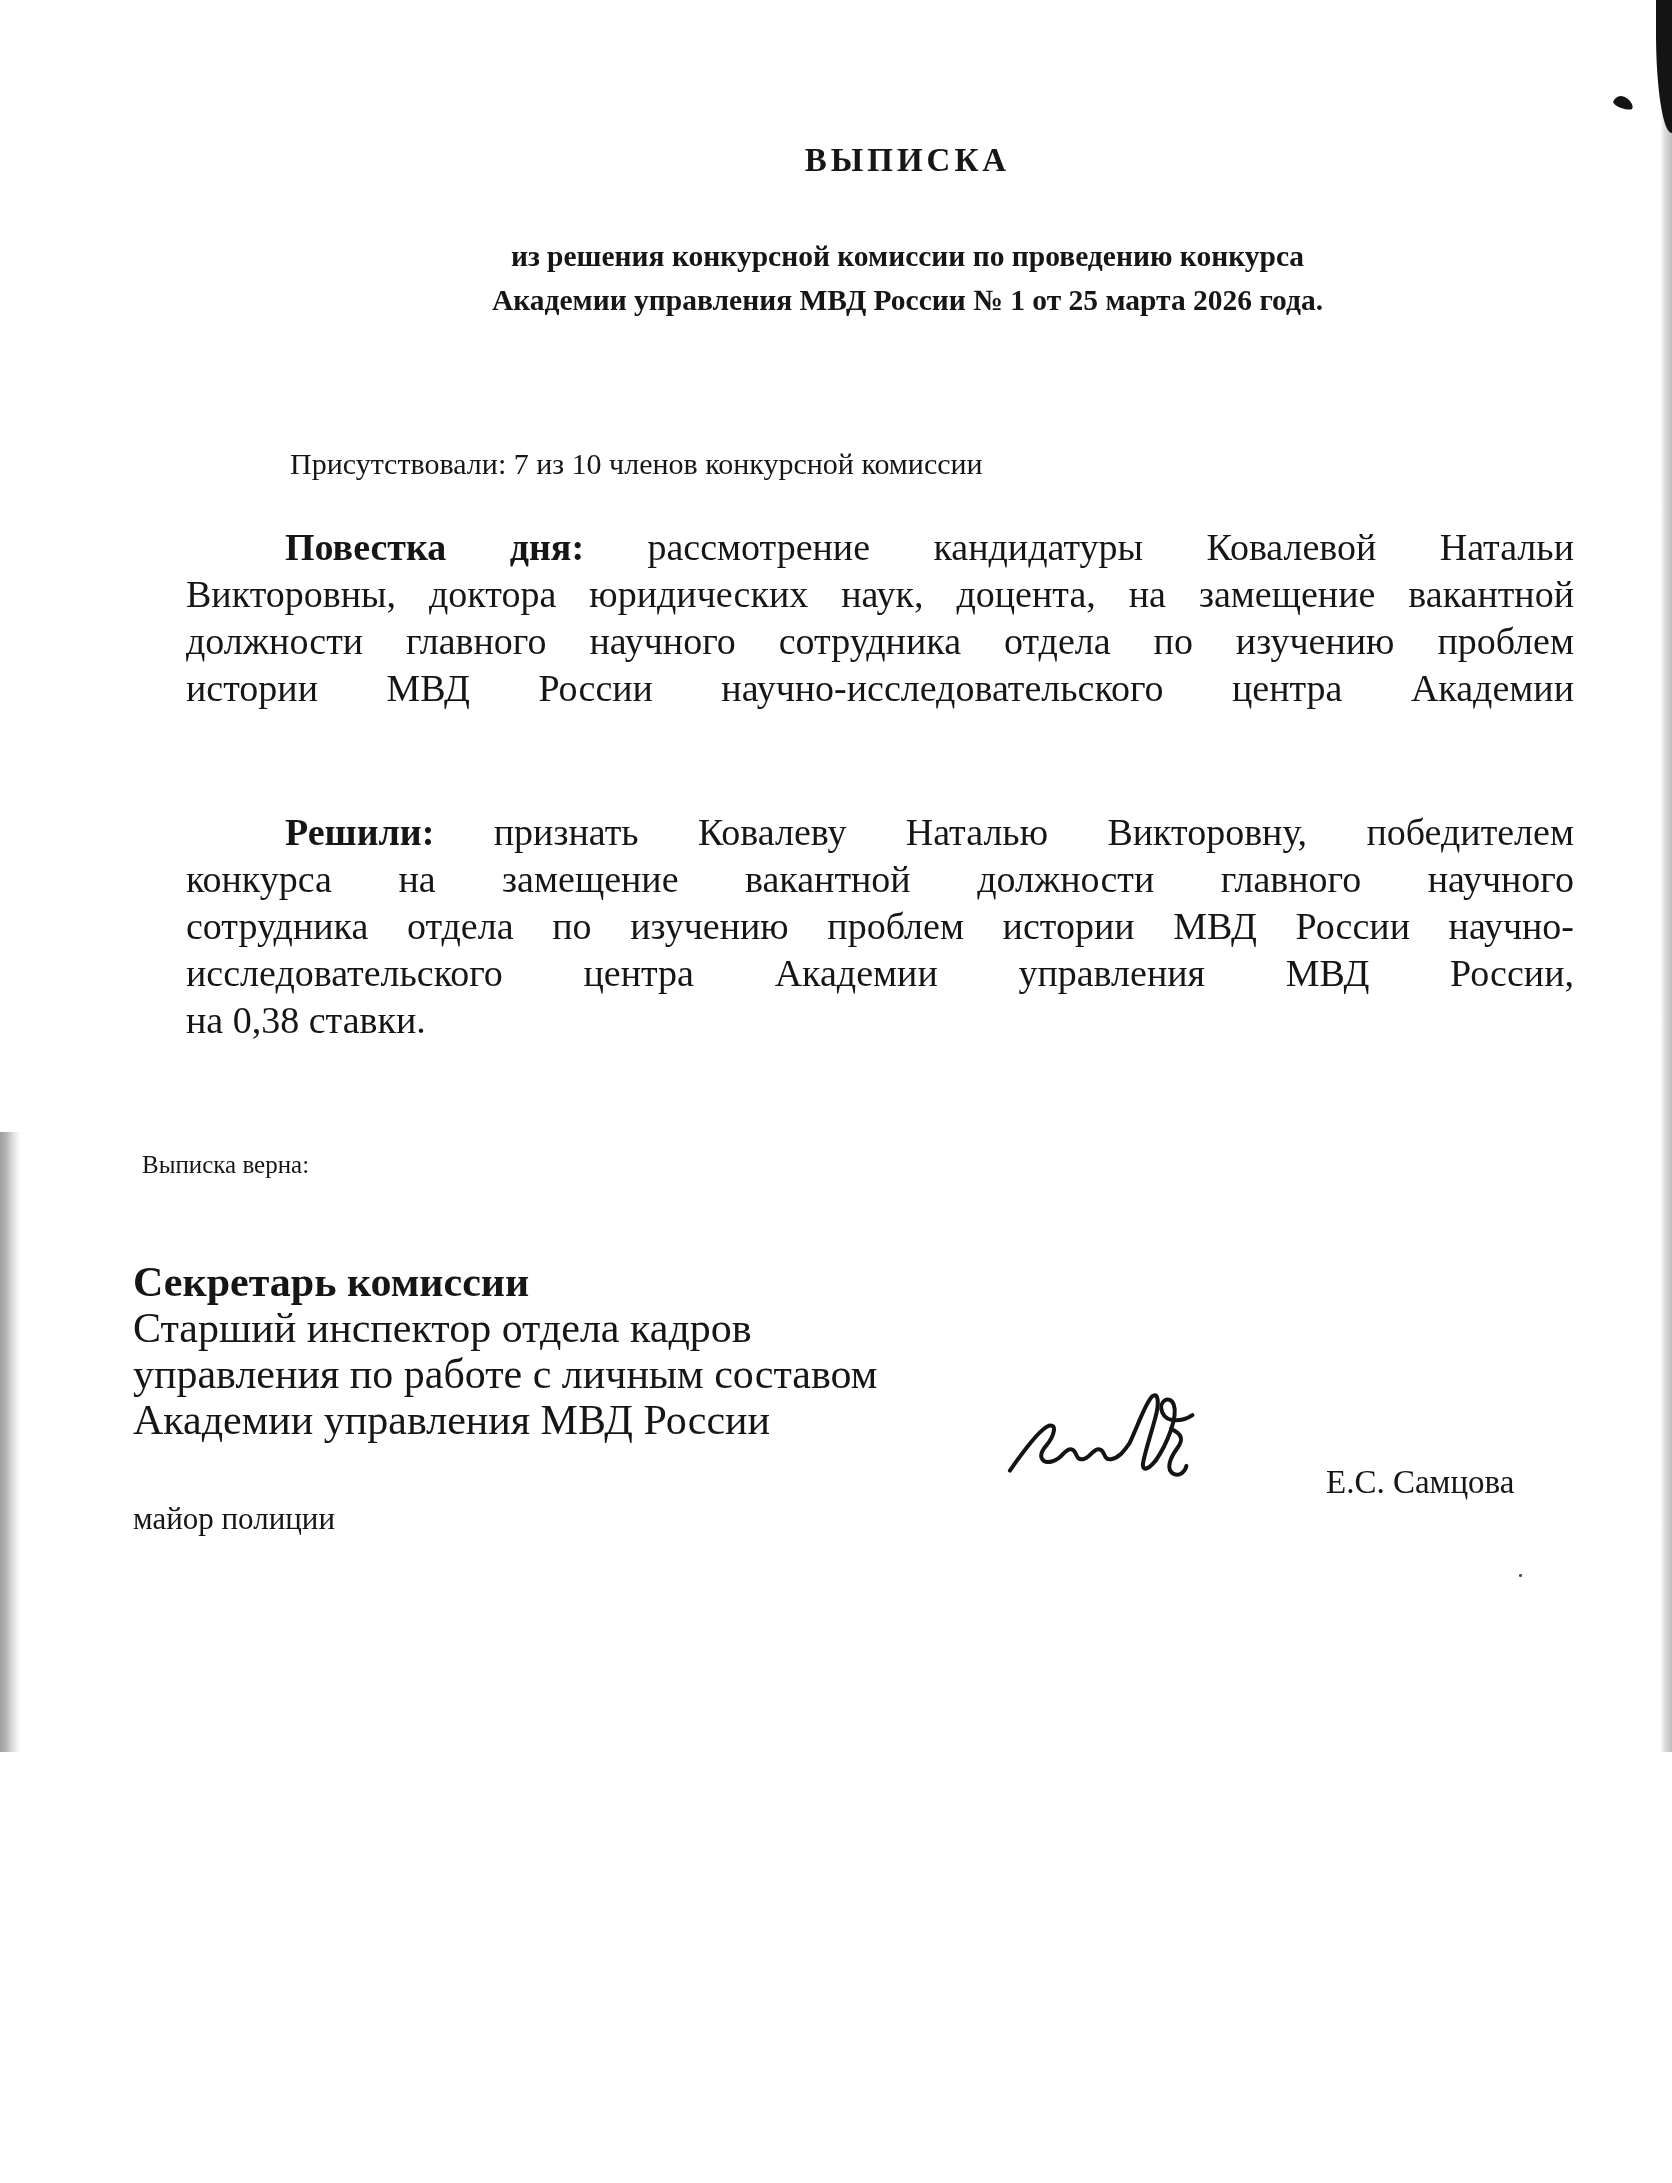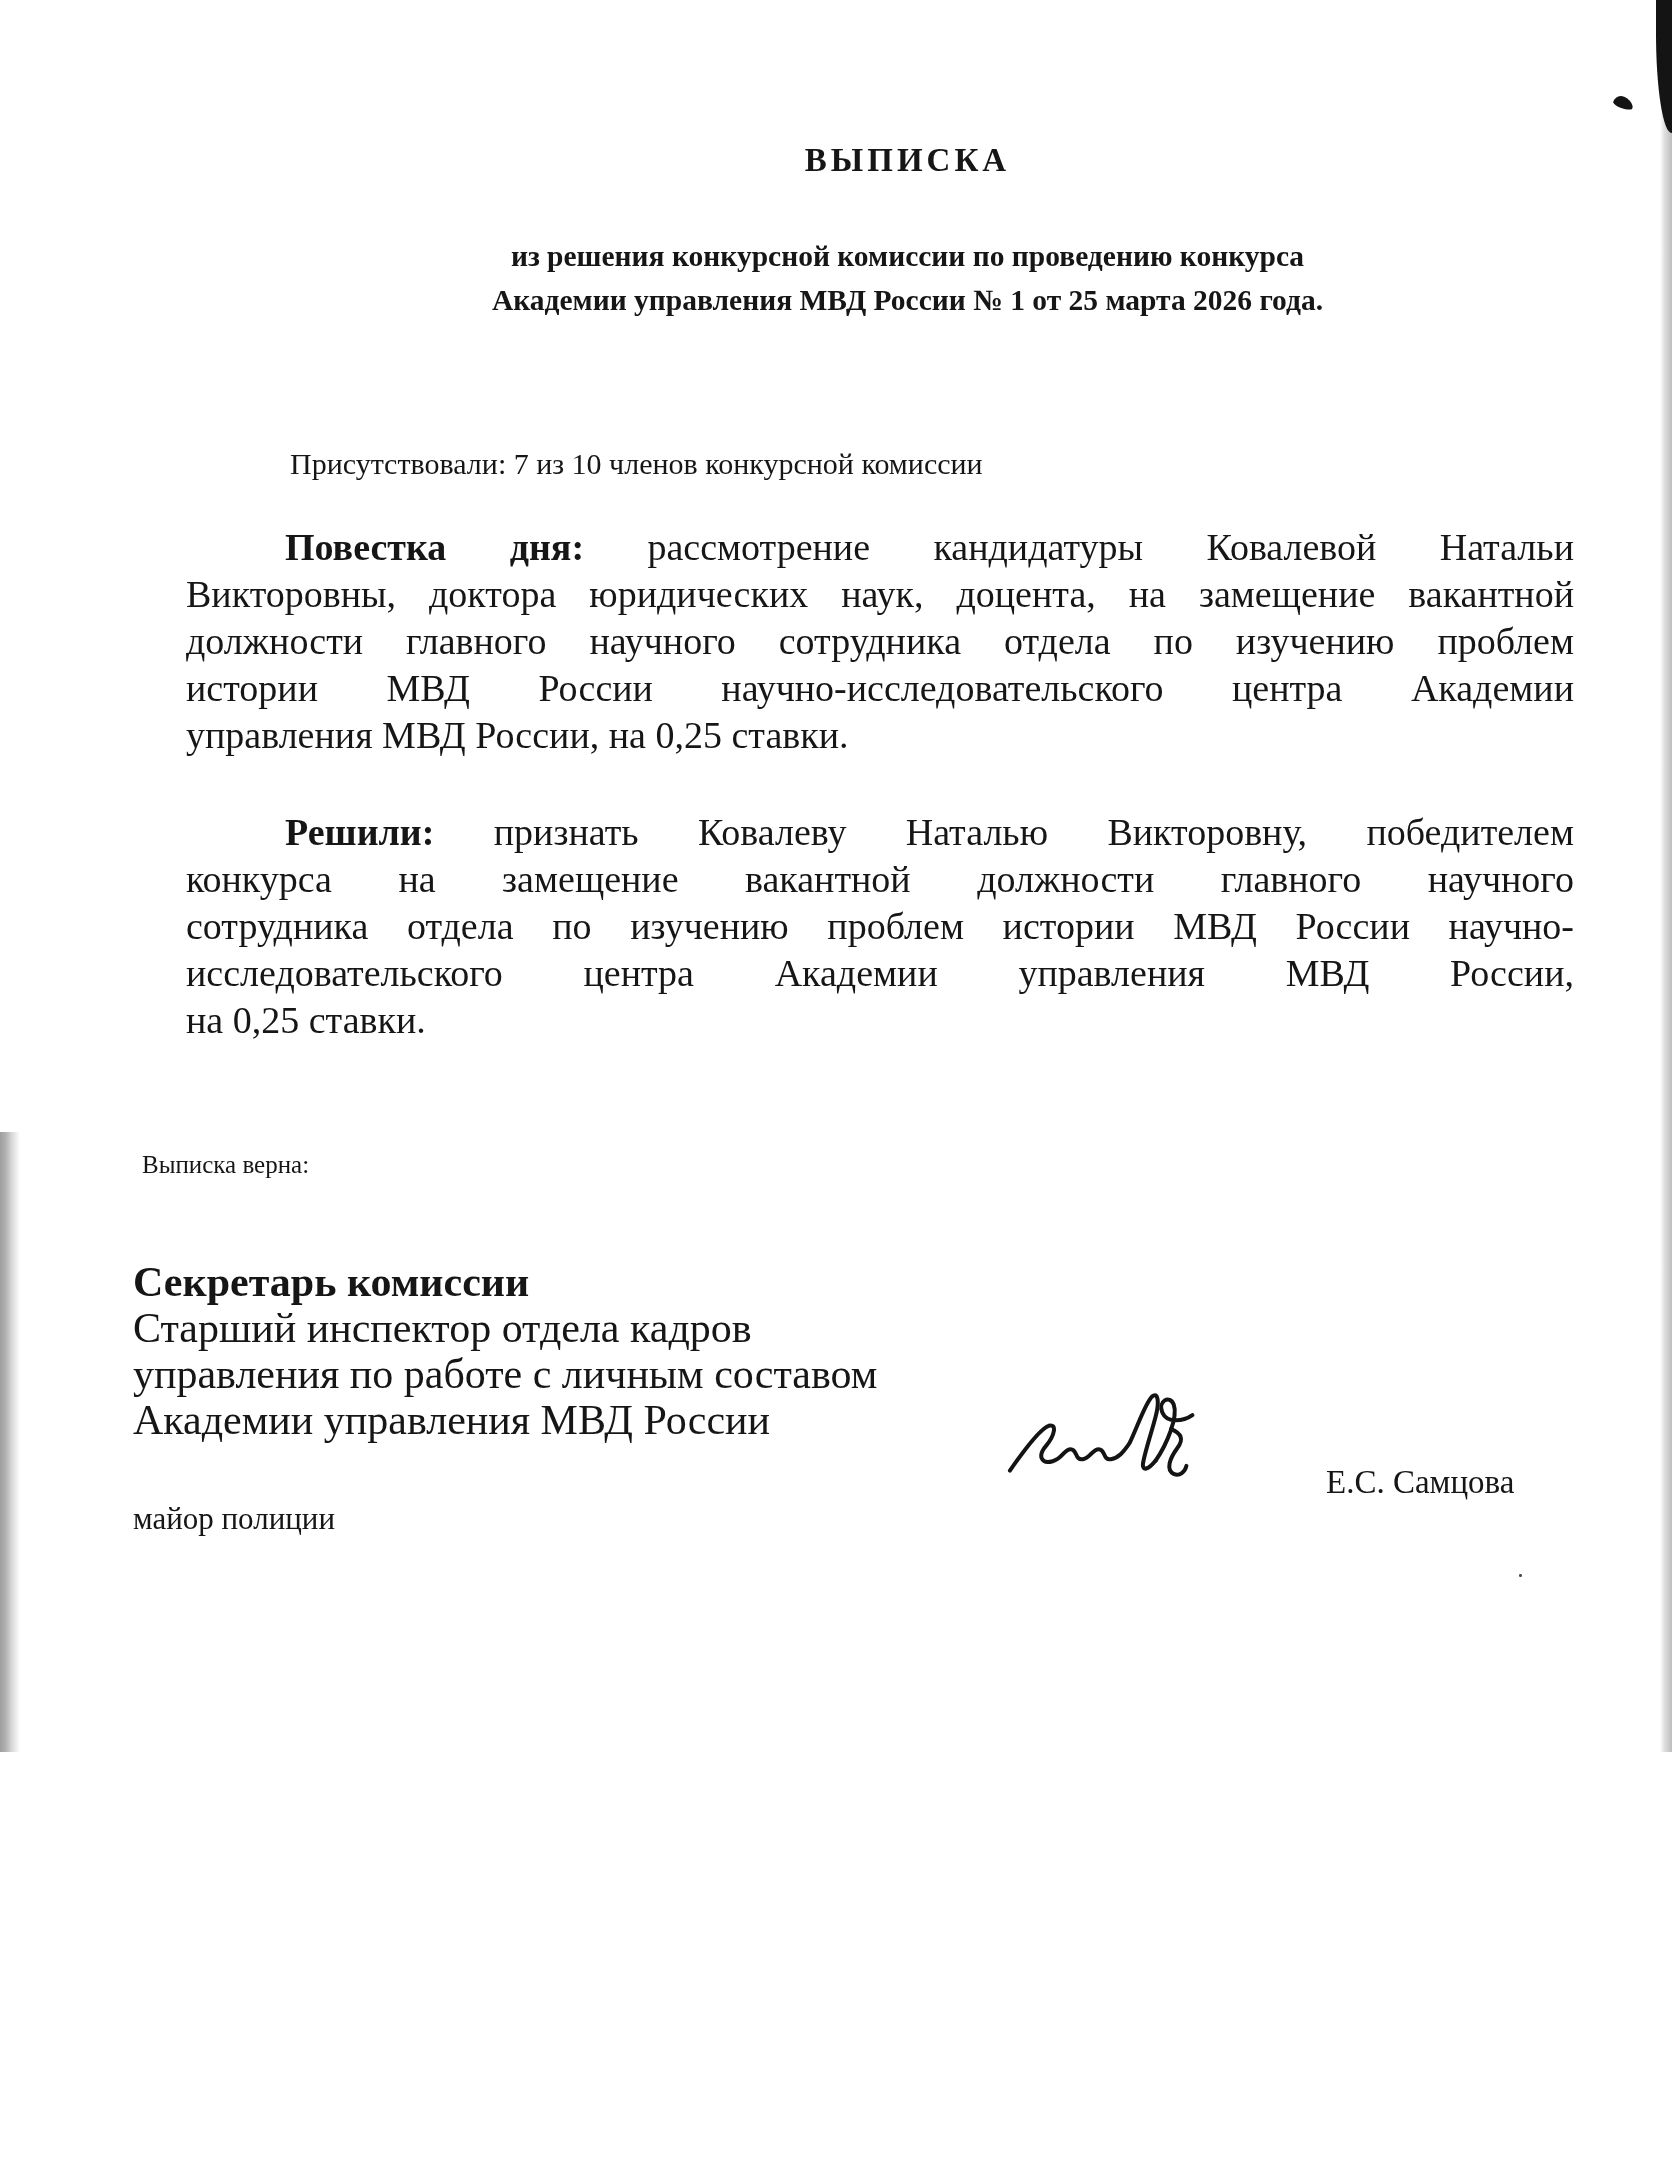--- a/index.html
+++ b/index.html
@@ -162,29 +162,28 @@
     </div>
   </div>
 
   <div class="attendance">Присутствовали: 7 из 10 членов конкурсной комиссии</div>
 
   <div class="para para-agenda">
     <div class="jline indent"><span class="bold">Повестка дня:</span><span> рассмотрение кандидатуры Ковалевой Натальи</span></div>
     <div class="jline">Викторовны, доктора юридических наук, доцента, на замещение вакантной</div>
     <div class="jline">должности главного научного сотрудника отдела по изучению проблем</div>
     <div class="jline">истории МВД России научно-исследовательского центра Академии</div>
-    <div class="lastline">управления МВД России, на 0,25 ставки.</div>
   </div>
 
   <div class="para para-resolution">
     <div class="jline indent"><span class="bold">Решили:</span><span> признать Ковалеву Наталью Викторовну, победителем</span></div>
     <div class="jline">конкурса на замещение вакантной должности главного научного</div>
     <div class="jline">сотрудника отдела по изучению проблем истории МВД России научно-</div>
     <div class="jline">исследовательского центра Академии управления МВД России,</div>
-    <div class="lastline">на 0,25 ставки.</div>
+    <div class="lastline">на 0,38 ставки.</div>
   </div>
 
   <div class="cert">Выписка верна:</div>
 
   <div class="signatory">
     <div class="bold">Секретарь комиссии</div>
     <div>Старший инспектор отдела кадров</div>
     <div>управления по работе с личным составом</div>
     <div>Академии управления МВД России</div>
   </div>

